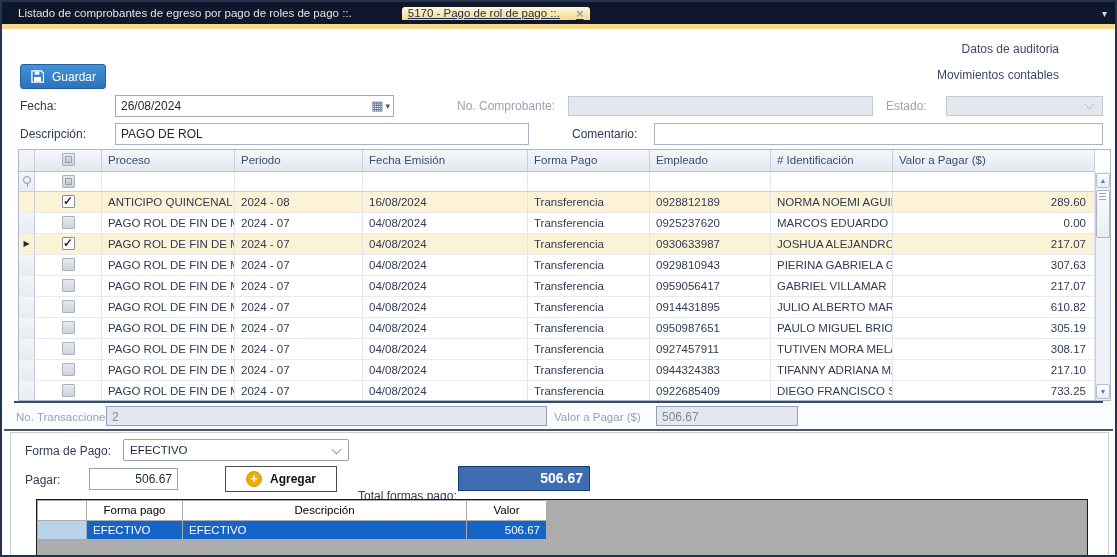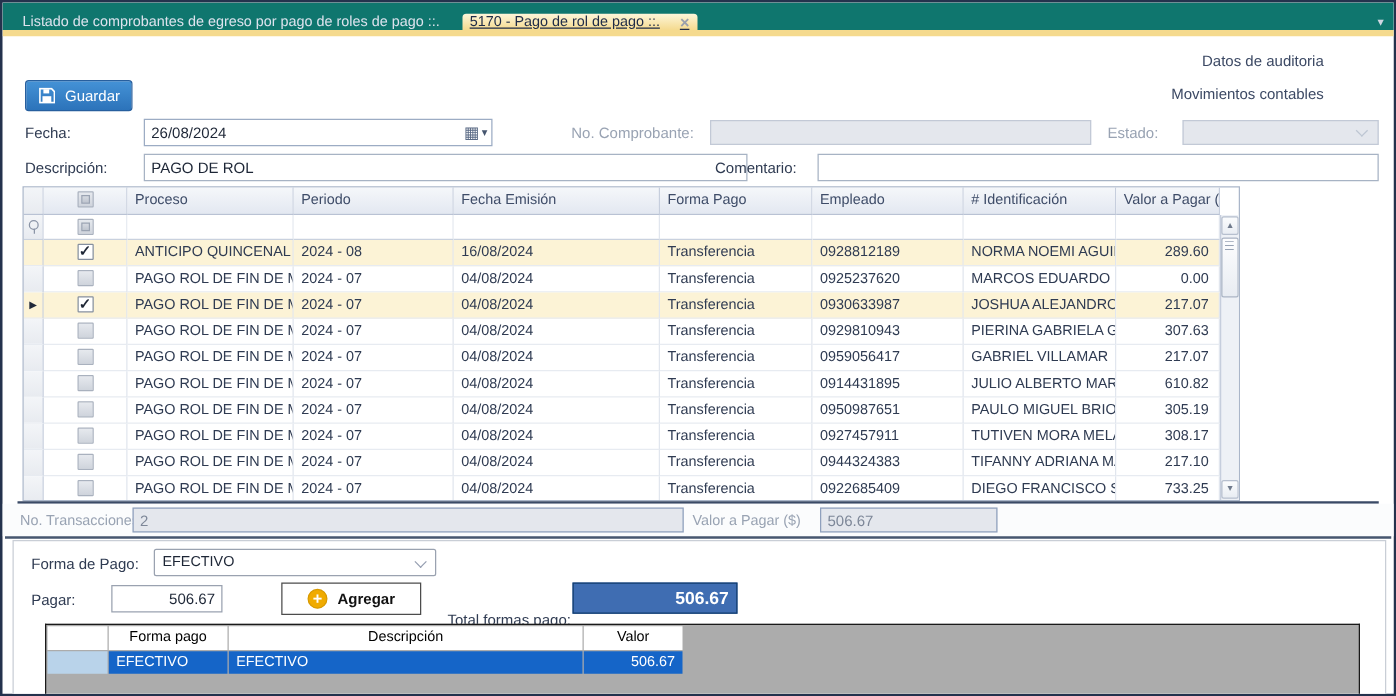--- a/index.html
+++ b/index.html
@@ -1,22 +1,22 @@
 <!DOCTYPE html>
 <html><head>
 <meta charset="utf-8">
 <style>
   * { box-sizing: border-box; margin: 0; padding: 0; }
   body { background:#888; font-family:"Liberation Sans",sans-serif; }
   .win { position:relative; width:1117px; height:557px; background:#fff;
          border:2px solid #24324d; overflow:hidden; font-family:"Liberation Sans",sans-serif; }
 
   
-  .tabbar { position:absolute; left:0; top:0; right:0; height:22px; background:#0f766e;
-            display:flex; align-items:flex-end; }
+  .tabbar { position:absolute; left:0; top:0; right:0; height:22px; background:#0f172a;
+            display:flex; align-items:center;gap:32px; }
   .tab-inactive { color:#dde3ee; font-size:11.5px; display:flex; align-items:center; padding:0 18px 0 16px; cursor:default; }
   .tab-active { background:linear-gradient(#fdf6da,#f5da8e); color:#1e2b47; font-size:11.5px;
                 display:flex; align-items:center; gap:16px; padding:0 6px; border-radius:3px 3px 0 0;text-decoration:underline; }
   .tab-close { color:#9aa0ac; font-weight:bold; font-size:13px; line-height:1; }
   .tab-caret { margin-left:auto; color:#cfd6e2; font-size:10px; display:flex; align-items:center; padding:0 8px; }
   .goldstrip { position:absolute; left:0; top:22px; right:0; height:5px; background:#f5da8e; }
 
   
   .toplinks { position:absolute; right:56px; top:40px; text-align:right; }
   .toplink { display:block; color:#3c4964; font-size:12px; margin-bottom:12px; }
@@ -33,21 +33,21 @@
   .fld { position:absolute; height:22px; background:#fff; border:1px solid #9cacc4;
          font-size:12px; color:#1d2636; line-height:20px; padding:0 5px; }
   .fld-dis { height:20px; background:#e4e7ed; border:1px solid #c2c9d6; color:#7d8798; }
   .fld-icons { position:absolute; right:3px; top:0; height:20px; display:flex; align-items:center; gap:2px;
                color:#5a6a85; font-size:12px; }
   .chev { width:7px; height:7px; border-right:1.5px solid #949db0; border-bottom:1.5px solid #949db0;
           transform:rotate(45deg); margin-right:4px; margin-top:-3px; }
   .chev-lite { border-color:#bdc6d2; }
 
   
-  .grid { position:absolute; left:16px; top:147px; width:974px; height:252px;
+  .grid { position:absolute; left:16px; top:147px; width:1093px; height:252px;
           border:1px solid #aab6c9; background:#fff; overflow:hidden; }
   .g-row { display:grid; grid-template-columns:16px 67px 133px 128px 165px 122px 121px 122px 1fr;
            width:calc(100% - 15px); }
   .hc { height:22px; background:linear-gradient(#f5f7fa,#e3e8f1); border-right:1px solid #c6cedd;
         border-bottom:1px solid #b9c2d4; font-size:11.5px; color:#3e4c68; line-height:21px;
         padding:0 6px; overflow:hidden; white-space:nowrap; }
   .fcell { height:20px; background:#fff; border-right:1px solid #e1e6ee; border-bottom:1px solid #c9d1de; }
   .dc { height:21px; font-size:11.5px; color:#2f3b52; line-height:20px; padding:0 6px;
         border-right:1px solid #e1e6ee; border-bottom:1px solid #e7ebf1; overflow:hidden; white-space:nowrap; }
   .ind { background:linear-gradient(#f3f5f8,#e8ebf0); border-right:1px solid #c6cedd;
@@ -151,21 +151,21 @@
   <div class="fld fld-dis" style="left:566px; top:94px; width:305px;">
     <span></span>
   </div>
   <span class="lbl lbl-dis" style="left:884px; top:93px;">Estado:</span>
   <div class="fld fld-dis" style="left:944px; top:94px; width:157px;">
     <span></span>
     <span class="chev chev-lite" style="position:absolute; right:5px; top:7px;"></span>
   </div>
 
   <span class="lbl" style="left:18px; top:121px;">Descripción:</span>
-  <div class="fld" style="left:113px; top:121px; width:483px; border-color:#a7b3c4;">
+  <div class="fld" style="left:113px; top:121px; width:414px; border-color:#a7b3c4;">
     <span>PAGO DE ROL</span>
   </div>
   <span class="lbl" style="left:570px; top:121px;">Comentario:</span>
   <div class="fld" style="left:652px; top:121px; width:449px; border-color:#a7b3c4;">
     <span></span>
   </div>
 
   <div class="grid">
     <div class="g-row" id="ghead">
         <div class="hc ind"></div>

